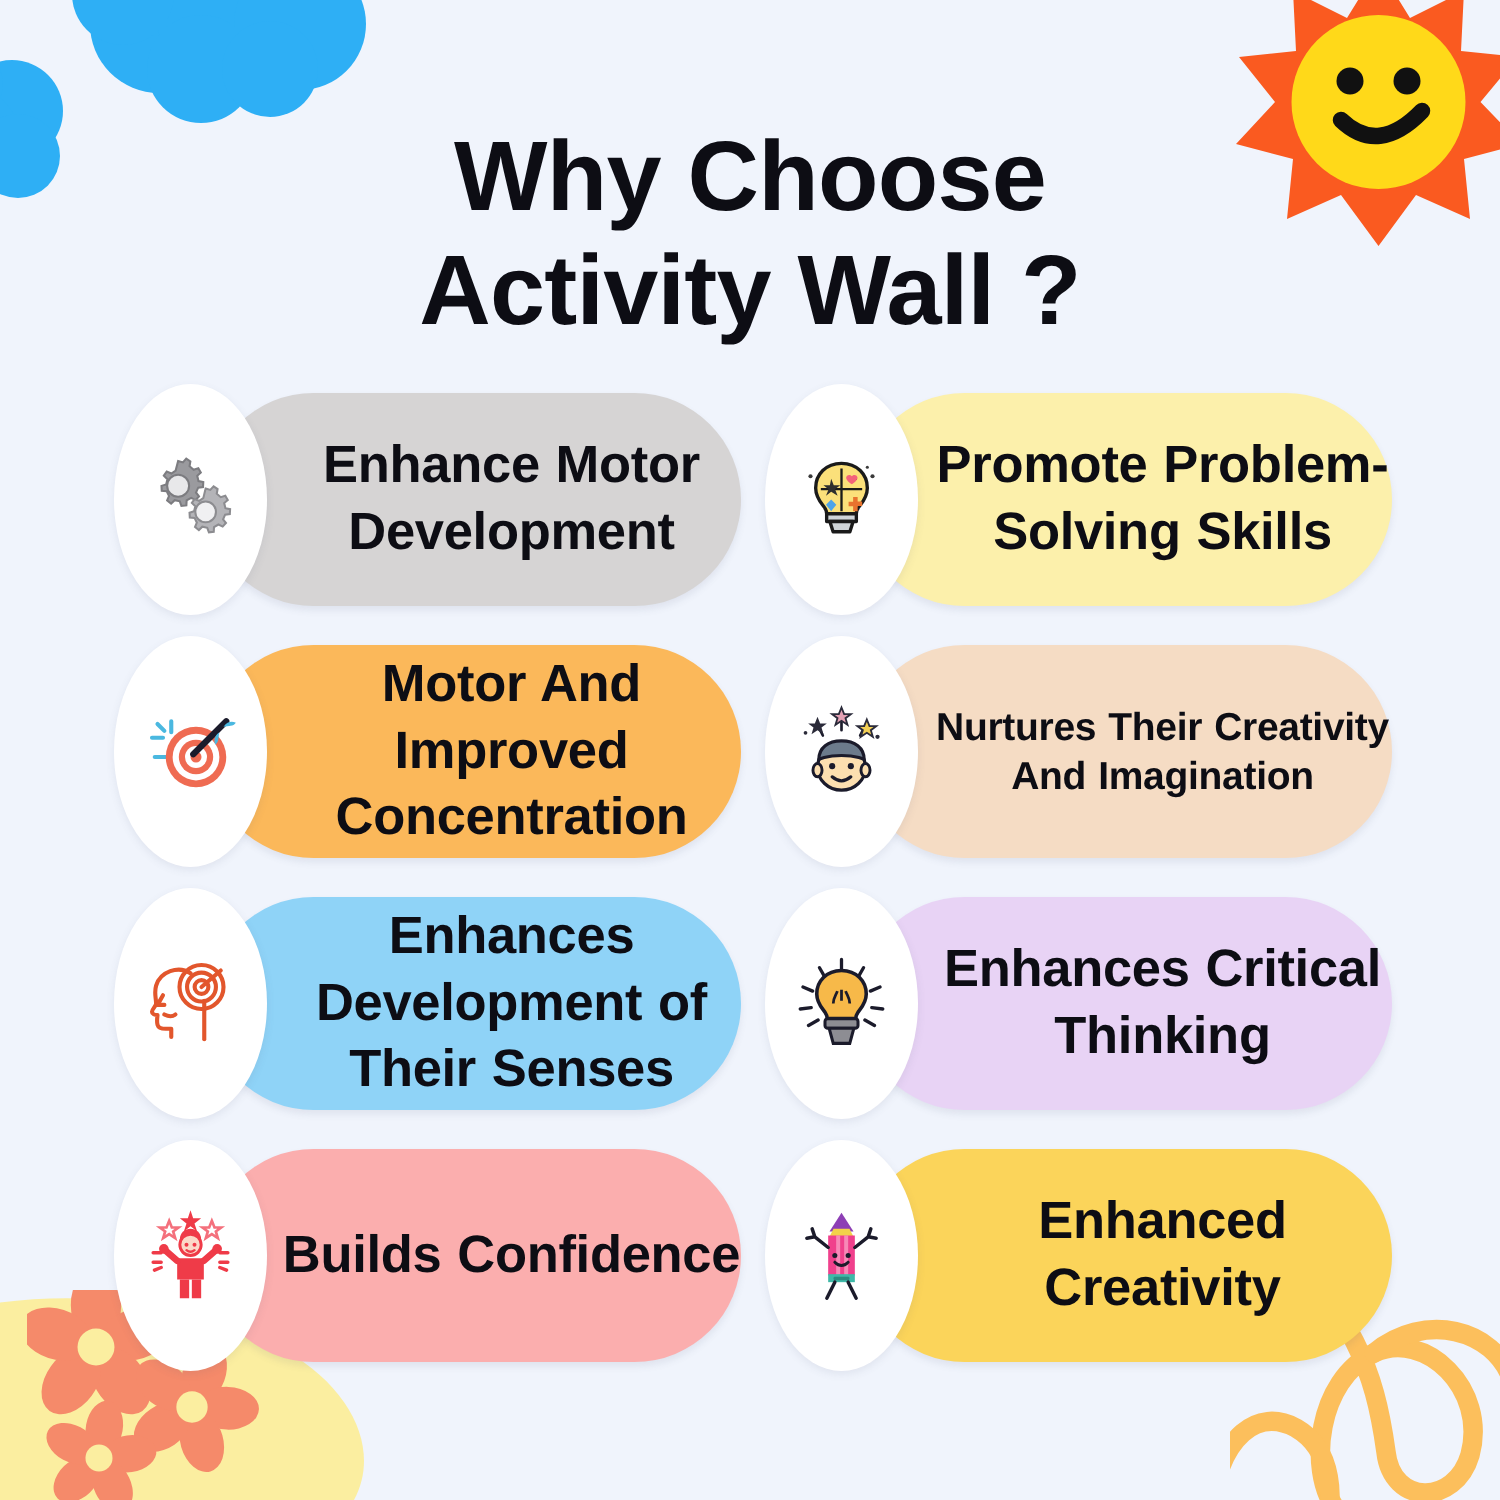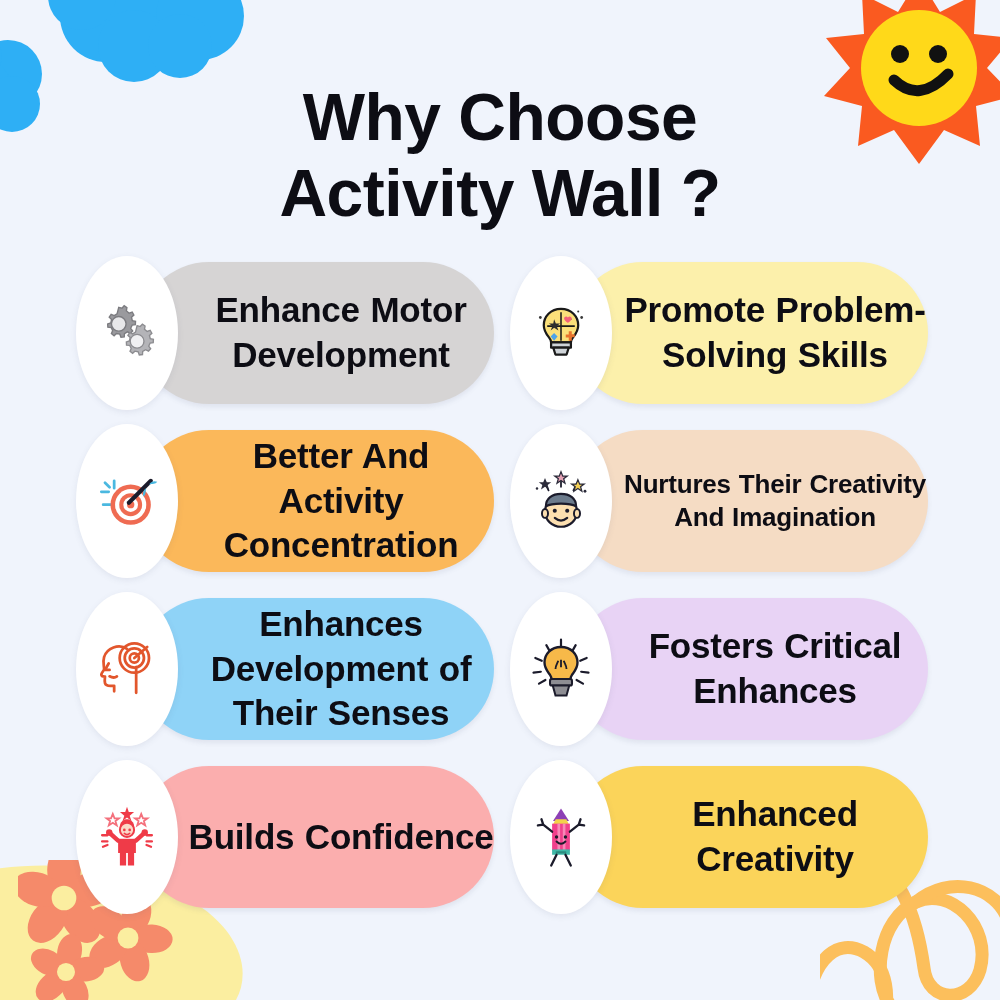--- a/index.html
+++ b/index.html
@@ -227,21 +227,21 @@
           <circle cx="40" cy="40" r="22" fill="#ef6b52"></circle>
           <circle cx="40" cy="40" r="17" fill="#fff"></circle>
           <circle cx="40" cy="40" r="12.5" fill="#ef6b52"></circle>
           <circle cx="40" cy="40" r="8" fill="#fff"></circle>
           <circle cx="40" cy="40" r="4" fill="#ef6b52"></circle>
           <path d="M62 14L38 38" stroke="#1b1b2b" stroke-width="4.5" stroke-linecap="round"></path>
           <path d="M60 18c4-1 7 0 9-3-3-1-6-1-9 3z" fill="#4ab8e0"></path>
           <path d="M57 22c-1 4 0 7-3 9-1-3-1-6 3-9z" fill="#4ab8e0"></path>
         </svg>
       </div>
-      <div class="label">Better And Activity Concentration</div>
+      <div class="label">Motor And Improved Concentration</div>
     </div>
 
     <div class="card">
       <div class="pill" style="background:#f5dcc4"></div>
       <div class="bubble" style="background: rgb(255, 255, 255);">
         <svg viewBox="0 0 72 72" width="64" height="64">
           <g stroke="#1b1b2b" stroke-width="2" fill="none" stroke-linecap="round">
             <path d="M22 24L18 16M36 20V10M50 24l4-8"></path>
           </g>
           <polygon points="18,10 20,15 25,15 21,18 22.5,23 18,20 13.5,23 15,18 11,15 16,15" fill="#2b2b3a"></polygon>
@@ -286,21 +286,21 @@
         <svg viewBox="0 0 72 72" width="66" height="66">
           <g stroke="#1b1b2b" stroke-width="2.4" stroke-linecap="round">
             <path d="M36 4v8M20 10l4 7M52 10l-4 7M8 24l7 3M64 24l-7 3M6 40l8-1M66 40l-8-1M12 52l7-4M60 52l-7-4"></path>
           </g>
           <path d="M36 12c-11 0-18 8-18 17 0 6.5 4 10.5 6 13.4 1.2 1.8 1.6 3 1.6 4.6h20.8c0-1.6.4-2.8 1.6-4.6 2-2.9 6-6.9 6-13.4 0-9-7-17-18-17z" fill="#f7b949" stroke="#1b1b2b" stroke-width="2.6"></path>
           <path d="M30 36c0-4 2-6 3-9M36 34v-8M42 36c0-4-2-6-3-9" stroke="#1b1b2b" stroke-width="2" fill="none"></path>
           <rect x="24" y="47" width="24" height="7" rx="2" fill="#8d8d93" stroke="#1b1b2b" stroke-width="2.2"></rect>
           <path d="M27 54h18l-3 11H30z" fill="#8d8d93" stroke="#1b1b2b" stroke-width="2.2"></path>
         </svg>
       </div>
-      <div class="label">Fosters Critical Enhances</div>
+      <div class="label">Enhances Critical Thinking</div>
     </div>
 
     <div class="card">
       <div class="pill" style="background:#fbaeae"></div>
       <div class="bubble" style="background: rgb(255, 255, 255);">
         <svg viewBox="0 0 72 72" width="64" height="64">
           <g fill="#ef3b48">
             <polygon points="36,2 38,8 44,8 39,12 41,18 36,14 31,18 33,12 28,8 34,8"></polygon>
           </g>
           <g fill="none" stroke="#f4707c" stroke-width="2">

